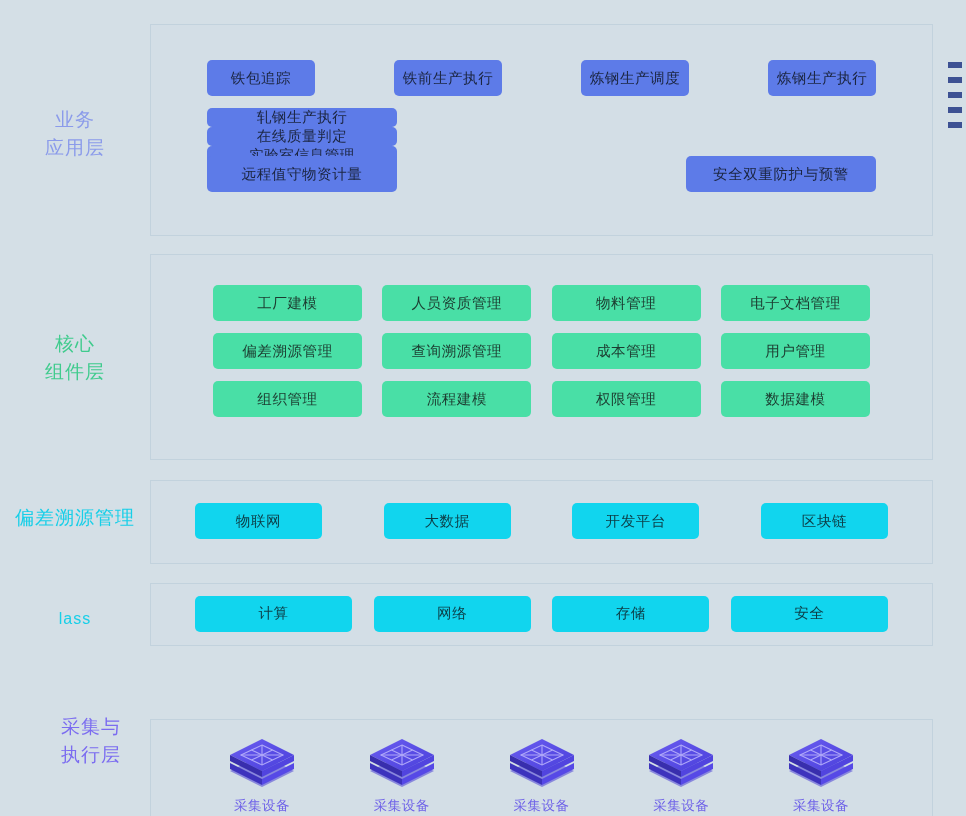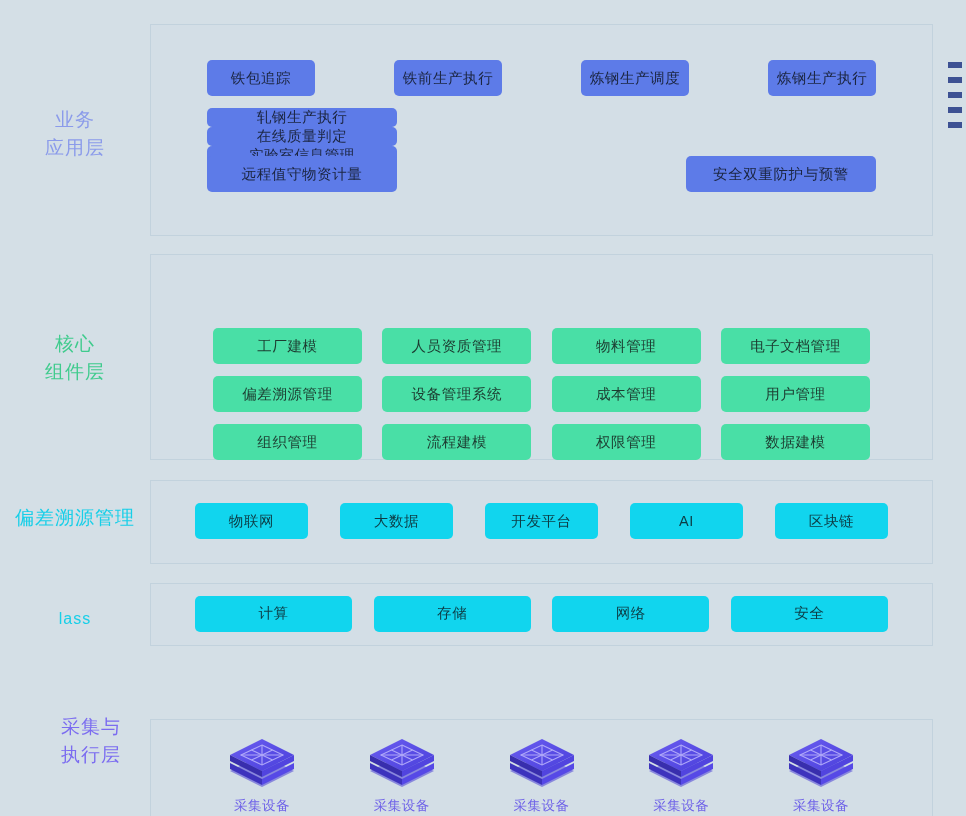--- a/index.html
+++ b/index.html
@@ -54,21 +54,21 @@
     justify-content: center;
     border-radius: 5px;
     font-size: 14.5px;
     letter-spacing: 0.6px;
     color: #1f2d3d;
     height: 36px;
     white-space: nowrap;
     cursor: pointer;
   }
   .chip.blue  { background: #5d7be8; color:#1b2540; }
-  .chip.green { background: #49dfa6; color:#1c3b30;margin-top:43px; }
+  .chip.green { background: #49dfa6; color:#1c3b30; }
   .chip.cyan  { background: #11d5ee; color:#0d3c45; }
   #label-app       { left: 0;   top: 106px; color: #8b9bea; }
   #panel-app       { left: 150px; top: 24px; width: 783px; height: 212px; }
   #panel-app .row  { height: 48px; }
   #panel-app .row.r1 { padding: 0 56px; margin-top: 4px; }
   #panel-app .row.r2 { padding: 0 56px; flex-direction: column; }
   #panel-app .row.r3 { padding: 0 56px; }
 
   .app-r1 .chip { width: 108px; }
   .app-r2 .chip, .app-r3 .chip { width: 190px; }
@@ -163,55 +163,54 @@
   <div class="panel" id="panel-core">
     <div class="panel-inner">
       <div class="row">
         <div class="chip green core-chip">工厂建模</div>
         <div class="chip green core-chip">人员资质管理</div>
         <div class="chip green core-chip">物料管理</div>
         <div class="chip green core-chip">电子文档管理</div>
       </div>
       <div class="row">
         <div class="chip green core-chip">偏差溯源管理</div>
-        <div class="chip green core-chip">设备管理系统</div>
+        <div class="chip green core-chip">查询溯源管理</div>
         <div class="chip green core-chip">成本管理</div>
         <div class="chip green core-chip">用户管理</div>
       </div>
       <div class="row">
         <div class="chip green core-chip">组织管理</div>
         <div class="chip green core-chip">流程建模</div>
         <div class="chip green core-chip">权限管理</div>
         <div class="chip green core-chip">数据建模</div>
       </div>
     </div>
   </div>
 
   <div class="layer-label" id="label-paas">偏差溯源管理</div>
 
   <div class="panel" id="panel-paas">
     <div class="panel-inner">
       <div class="row">
         <div class="chip cyan paas-chip">物联网</div>
         <div class="chip cyan paas-chip">大数据</div>
         <div class="chip cyan paas-chip">开发平台</div>
-        <div class="chip cyan paas-chip">AI</div>
         <div class="chip cyan paas-chip">区块链</div>
       </div>
     </div>
   </div>
 
   <div class="layer-label" id="label-iaas">lass</div>
 
   <div class="panel" id="panel-iaas">
     <div class="panel-inner">
       <div class="row">
         <div class="chip cyan iaas-chip">计算</div>
+        <div class="chip cyan iaas-chip">网络</div>
         <div class="chip cyan iaas-chip">存储</div>
-        <div class="chip cyan iaas-chip">网络</div>
         <div class="chip cyan iaas-chip">安全</div>
       </div>
     </div>
   </div>
 
   <div class="layer-label" id="label-dev">采集与
 执行层</div>
 
   <div class="panel" id="panel-dev">
     <div class="panel-inner">

